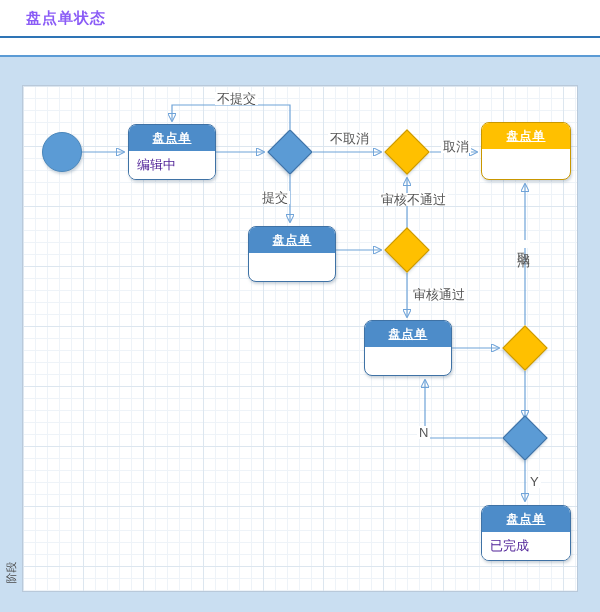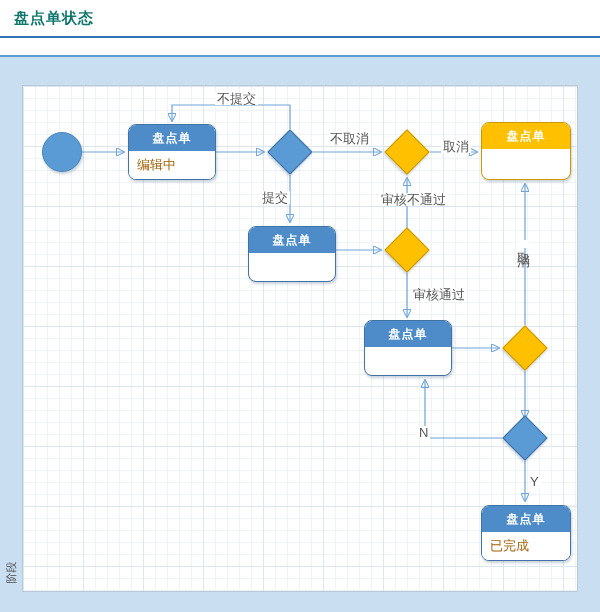--- a/index.html
+++ b/index.html
@@ -8,21 +8,21 @@
     font-family:"Liberation Sans","DejaVu Sans",sans-serif;
     background:#ffffff;
   }
   
   .page-header {
     position:absolute; left:0; top:0; width:600px; height:38px;
     background:#ffffff; border-bottom:2px solid #2E74B5;
     display:flex; align-items:center; padding-left:10px; box-sizing:border-box;
   }
   .page-title {
-    margin:4px; font-size:15px; font-weight:bold; color:#0f766e; letter-spacing:1px;
+    margin:16px; font-size:15px; font-weight:bold; color:#8b5cf6; letter-spacing:1px;
   }
   
   .swimlane {
     position:absolute; left:0; top:55px; width:600px; height:557px;
     background:#C9DEF1; border-top:2px solid #5B9BD5; box-sizing:border-box;
   }
   .stage-label {
     position:absolute; left:-9px; top:565px; width:40px; text-align:center;
     transform:rotate(-90deg); font-size:11px; color:#4a4a4a;
   }
@@ -42,24 +42,24 @@
   .connectors { position:absolute; left:0; top:0; width:600px; height:612px; pointer-events:none; }
   .connectors path { fill:none; stroke:#6FA3D8; stroke-width:1.2; }
   
   .state-box {
     position:absolute; border:1px solid #3F72A5; border-radius:8px; overflow:hidden;
     background:#ffffff; box-sizing:border-box;
     box-shadow:1px 2px 3px rgba(100,125,150,.35);
   }
   .state-box .hd {
     height:26px; background:#4D8CC9; color:#ffffff; font-weight:bold; font-size:12px;
-    display:flex; align-items:center; justify-content:center; letter-spacing:1px;
+    display:flex; align-items:center; justify-content:center; letter-spacing:1px;text-decoration:underline;
   }
   .state-box .bd {
-    height:calc(100% - 26px); background:#ffffff; color:#a16207; font-size:13px;
+    height:calc(100% - 26px); background:#ffffff; color:#4c1d95; font-size:13px;
     display:flex; align-items:center; padding-left:8px; box-sizing:border-box;
   }
   .state-box.yellow { border-color:#C99700; }
   .state-box.yellow .hd { background:#FFC000; }
   .state-box.yellow .bd { color:#B7A164; }
   .start-circle {
     position:absolute; width:40px; height:40px; border-radius:50%;
     background:#5B9BD5; border:1px solid #4A86BA; box-sizing:border-box;
     box-shadow:1px 2px 3px rgba(100,125,150,.35);
   }

